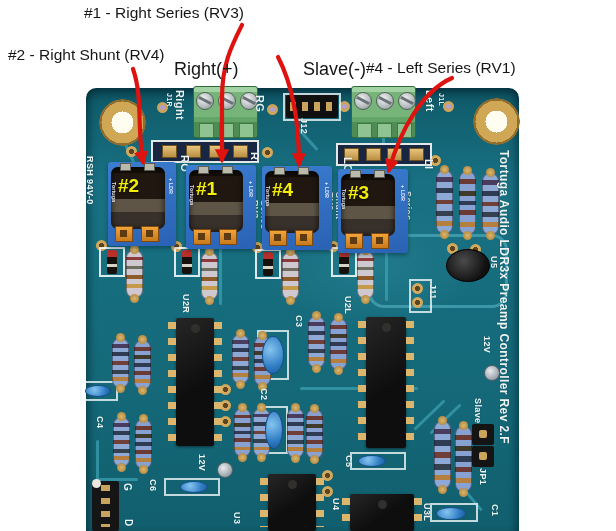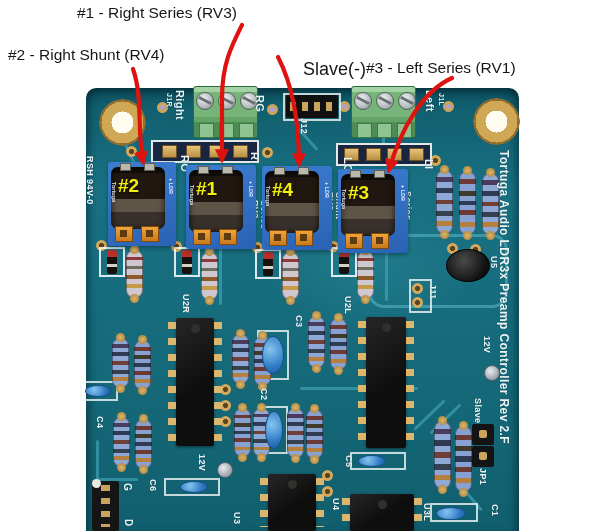--- a/index.html
+++ b/index.html
@@ -90,23 +90,24 @@
 
   .silk{position:absolute;color:#ebf5f5;font-family:"Liberation Sans",sans-serif;font-weight:700;
         white-space:pre;transform:rotate(90deg);transform-origin:0 0;line-height:1;letter-spacing:.4px;
         z-index:2;text-shadow:0 0 1px rgba(10,40,50,.6);}
 </style>
 </head>
 <body>
 
 <div class="stage">
 
-  <div class="callout" style="left:77px;top:4px">#1 - Right Series (RV3)</div>
+  <div class="callout" style="left:84px;top:4px">#1 - Right Series (RV3)</div>
   <div class="callout" style="left:8px;top:46px">#2 - Right Shunt (RV4)</div>
-  <div class="callout" style="left:366px;top:59px">#3 - Left Series (RV1)</div>
+  <div class="callout" style="left:366px;top:59px">#4 - Left Series (RV1)</div>
+  <div class="conn-label" style="left:174px;top:59px">Right(+)</div>
   <div class="conn-label" style="left:303px;top:59px">Slave(-)</div>
 
   <div class="pcb">
       <div class="trace" style="left: 34px; top: 16px; width: 3px; height: 64px; transform: rotate(-25deg);"></div>
       <div class="trace" style="left: 134px; top: 46px; width: 3px; height: 28px;"></div>
       <div class="trace" style="left: 296px; top: 48px; width: 3px; height: 28px;"></div>
       <div class="trace" style="left: 220px; top: 36px; width: 3px; height: 30px; transform: rotate(-42deg);"></div>
       <div class="trace" style="left: 133px; top: 155px; width: 3px; height: 62px;"></div>
       <div class="trace" style="left: 299px; top: 155px; width: 3px; height: 58px;"></div>
       <div class="trace" style="left: 214px; top: 299px; width: 118px; height: 3px;"></div>

